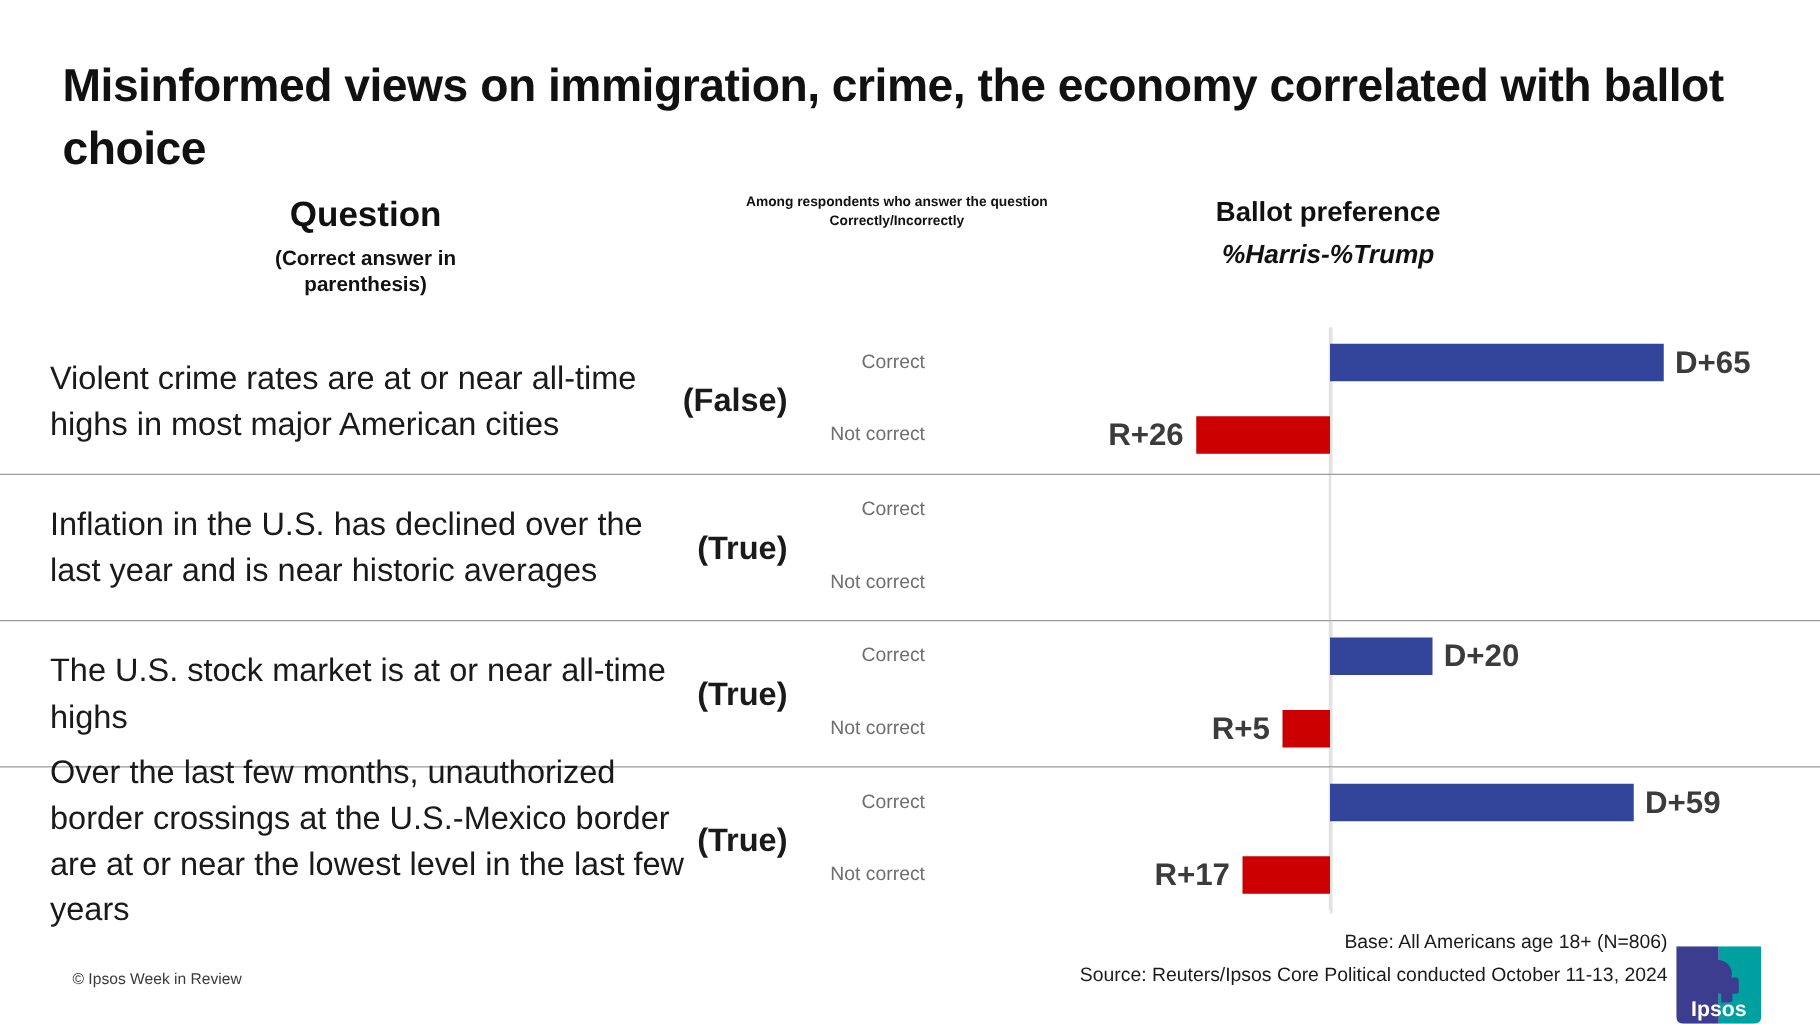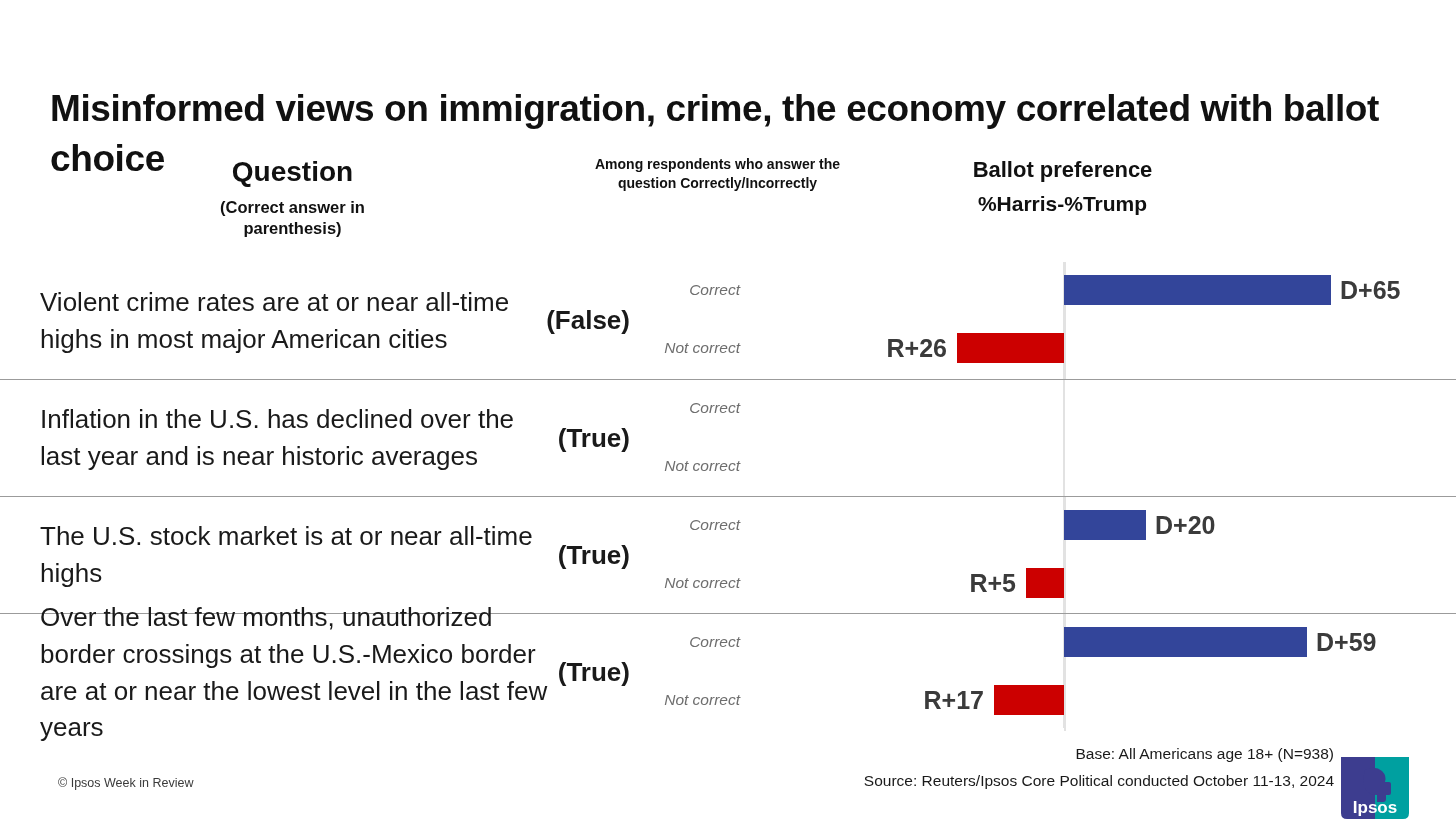--- a/index.html
+++ b/index.html
@@ -20,21 +20,20 @@
   .title {
     position: absolute;
     left: 50px;
     top: 44px;
     width: 1360px;
     font-size: 37px;
     font-weight: bold;
     line-height: 1.34;
     letter-spacing: -0.4px;
     color: #111111;
-    margin-top: 40px;
   }
 
   
   .col-head {
     position: absolute;
     text-align: center;
     font-weight: bold;
     color: #111111;
   }
   .col-head-question {
@@ -48,34 +47,35 @@
   }
   .col-head-question .sub {
     font-size: 16.5px;
     line-height: 1.28;
     margin-top: 8px;
   }
   .col-head-among {
     left: 565px;
     top: 155px;
     width: 305px;
-    font-size: 14px;
+    font-size: 11px;
     line-height: 1.38;
   }
   .col-head-ballot {
     left: 905px;
     top: 157px;
     width: 315px;
   }
   .col-head-ballot .main {
     font-size: 22px;
     line-height: 1.2;
   }
   .col-head-ballot .sub {
     font-size: 21px;
+    font-style: italic;
     line-height: 1.2;
     margin-top: 8px;
   }
 
   
   .rows {
     position: absolute;
     left: 0;
     top: 262px;
     width: 1456px;
@@ -106,21 +106,20 @@
 
   
   .ans-label {
     position: absolute;
     right: 0;
     width: 100%;
     text-align: right;
     font-size: 15.5px;
     color: #6e6e6e;
     white-space: nowrap;
-    font-style: italic;
   }
   .ans-col {
     position: absolute;
     left: 620px;
     width: 120px;
     top: 0;
     height: 100%;
   }
   .ans-correct { top: 19px; }
   .ans-incorrect { top: 77px; }
@@ -300,21 +299,21 @@
         </div>
         <div class="bar-track t-rep">
           <div class="bar rep" style="width: 70px; left: 254px;"></div>
           <div class="bar-label left" style="right: 472px;">R+17</div>
         </div>
       </div>
     </div>
   </div>
 
 <div class="footer-right">
-  <div>Base: All Americans age 18+ (N=938)</div>
+  <div>Base: All Americans age 18+ (N=806)</div>
   <div>Source: Reuters/Ipsos Core Political conducted October 11-13, 2024</div>
 </div>
 
 <div class="footer-left">© Ipsos Week in Review</div>
 
 <div class="logo">
   <svg width="68" height="62" viewBox="0 0 68 62">
     <path d="M0 0 H34 V62 H6 Q0 62 0 56 Z" fill="#3d3d8f"></path>
     <path d="M34 0 H68 V56 Q68 62 62 62 H34 Z" fill="#00a0a0"></path>
     <path d="M24 13 q10 -5 17 1 q5 5 3 11 h4 q2 0 2 2 v9 q0 2 -2 2 h-3 v4 q0 3 -3 3 h-6 v-7 q-7 0 -11 -5 q-5 -7 -1 -20 z" fill="#3d3d8f"></path>

